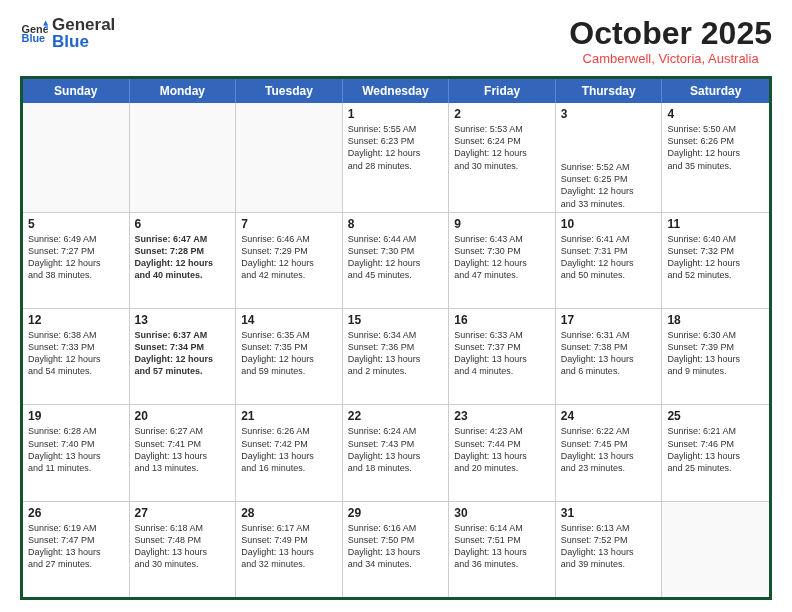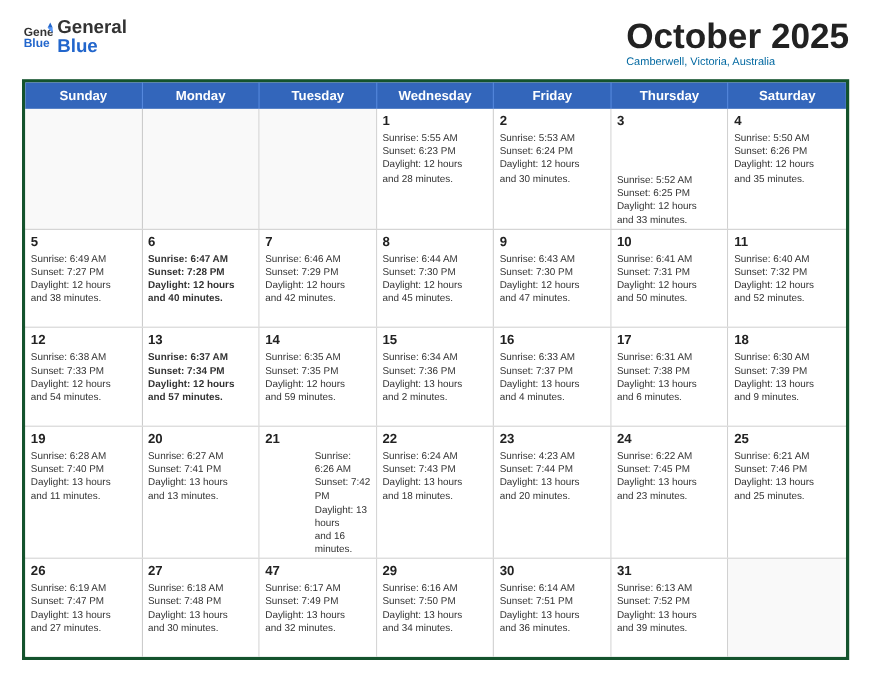--- a/index.html
+++ b/index.html
@@ -26,31 +26,31 @@
     .logo {
       display: flex;
       align-items: center;
       gap: 4px;
     }
     .logo-icon {
       width: 28px;
       height: 28px;
     }
     .title-block {
-      text-align: left;
+      text-align: center;
     }
     .month-title {
       font-size: 32px;
       font-weight: bold;
       color: #222;
       line-height: 1.1;
     }
     .location-title {
-      font-size: 10px;
-      color: #0369a1;
+      font-size: 13px;
+      color: #ef4444;
     }
     .calendar {
       flex: 1;
       display: flex;
       flex-direction: column;
       border: 3px solid #14532d;
     }
     .cal-header-row {
       display: grid;
       grid-template-columns: repeat(7, 1fr);
@@ -280,21 +280,21 @@
           </div>
           <div class="cal-cell">
             <div class="day-num">20</div>
             <div class="cell-info" style="white-space: pre-line;">Sunrise: 6:27 AM
 Sunset: 7:41 PM
 Daylight: 13 hours
 and 13 minutes.</div>
           </div>
           <div class="cal-cell">
             <div class="day-num">21</div>
-            <div class="cell-info" style="white-space: pre-line; margin-left: 45px;">Sunrise: 6:26 AM
+            <div class="cell-info" style="white-space: pre-line;">Sunrise: 6:26 AM
 Sunset: 7:42 PM
 Daylight: 13 hours
 and 16 minutes.</div>
           </div>
           <div class="cal-cell">
             <div class="day-num">22</div>
             <div class="cell-info" style="white-space: pre-line;">Sunrise: 6:24 AM
 Sunset: 7:43 PM
 Daylight: 13 hours
 and 18 minutes.</div>
@@ -330,21 +330,21 @@
 and 27 minutes.</div>
           </div>
           <div class="cal-cell">
             <div class="day-num">27</div>
             <div class="cell-info" style="white-space: pre-line;">Sunrise: 6:18 AM
 Sunset: 7:48 PM
 Daylight: 13 hours
 and 30 minutes.</div>
           </div>
           <div class="cal-cell">
-            <div class="day-num">47</div>
+            <div class="day-num">28</div>
             <div class="cell-info" style="white-space: pre-line;">Sunrise: 6:17 AM
 Sunset: 7:49 PM
 Daylight: 13 hours
 and 32 minutes.</div>
           </div>
           <div class="cal-cell">
             <div class="day-num">29</div>
             <div class="cell-info" style="white-space: pre-line;">Sunrise: 6:16 AM
 Sunset: 7:50 PM
 Daylight: 13 hours

